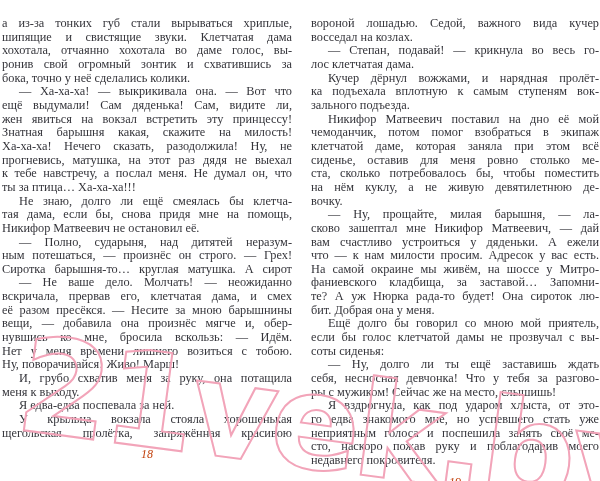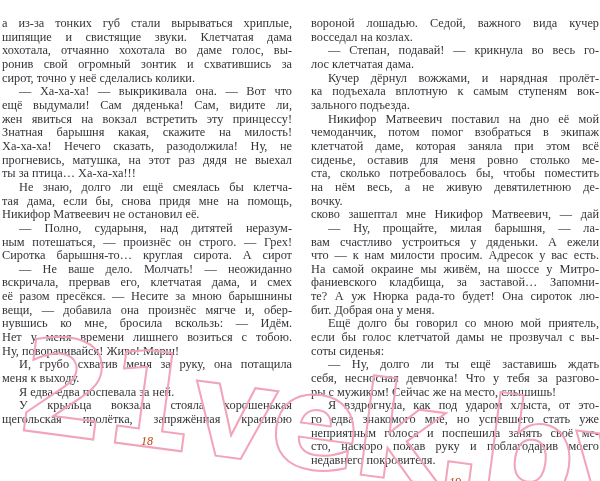--- a/index.html
+++ b/index.html
@@ -35,34 +35,35 @@
 <body>
 
 <div class="screenshot">
 
   <div class="page page-left">
     <div class="textblock">
         <div class="line j">а из-за тонких губ стали вырываться хриплые,</div>
         <div class="line j">шипящие и свистящие звуки. Клетчатая дама</div>
         <div class="line j">хохотала, отчаянно хохотала во даме голос, вы-</div>
         <div class="line j">ронив свой огромный зонтик и схватившись за</div>
-        <div class="line">сирот, точно у неё сделались колики.</div>
+        <div class="line">бока, точно у неё сделались колики.</div>
         <div class="line j in">— Ха-ха-ха! — выкрикивала она. — Вот что</div>
         <div class="line j">ещё выдумали! Сам дяденька! Сам, видите ли,</div>
         <div class="line j">жен явиться на вокзал встретить эту принцессу!</div>
         <div class="line j">Знатная барышня какая, скажите на милость!</div>
         <div class="line j">Ха-ха-ха! Нечего сказать, разодолжила! Ну, не</div>
         <div class="line j">прогневись, матушка, на этот раз дядя не выехал</div>
+        <div class="line j">к тебе навстречу, а послал меня. Не думал он, что</div>
         <div class="line">ты за птица… Ха-ха-ха!!!</div>
         <div class="line j in">Не знаю, долго ли ещё смеялась бы клетча-</div>
         <div class="line j">тая дама, если бы, снова придя мне на помощь,</div>
         <div class="line">Никифор Матвеевич не остановил её.</div>
         <div class="line j in">— Полно, сударыня, над дитятей неразум-</div>
         <div class="line j">ным потешаться, — произнёс он строго. — Грех!</div>
-        <div class="line j">Сиротка барышня-то… круглая сирота. А сирот</div>
+        <div class="line j">Сиротка барышня-то… круглая матушка. А сирот</div>
         <div class="line j in">— Не ваше дело. Молчать! — неожиданно</div>
         <div class="line j">вскричала, прервав его, клетчатая дама, и смех</div>
         <div class="line j">её разом пресёкся. — Несите за мною барышнины</div>
         <div class="line j">вещи, — добавила она произнёс мягче и, обер-</div>
         <div class="line j">нувшись ко мне, бросила вскользь: — Идём.</div>
         <div class="line j">Нет у меня времени лишнего возиться с тобою.</div>
         <div class="line">Ну, поворачивайся! Живо! Марш!</div>
         <div class="line j in">И, грубо схватив меня за руку, она потащила</div>
         <div class="line">меня к выходу.</div>
         <div class="line in">Я едва-едва поспевала за ней.</div>
@@ -79,24 +80,24 @@
         <div class="line j in">— Степан, подавай! — крикнула во весь го-</div>
         <div class="line">лос клетчатая дама.</div>
         <div class="line j in">Кучер дёрнул вожжами, и нарядная пролёт-</div>
         <div class="line j">ка подъехала вплотную к самым ступеням вок-</div>
         <div class="line">зального подъезда.</div>
         <div class="line j in">Никифор Матвеевич поставил на дно её мой</div>
         <div class="line j">чемоданчик, потом помог взобраться в экипаж</div>
         <div class="line j">клетчатой даме, которая заняла при этом всё</div>
         <div class="line j">сиденье, оставив для меня ровно столько ме-</div>
         <div class="line j">ста, сколько потребовалось бы, чтобы поместить</div>
-        <div class="line j">на нём весь, а не живую девятилетнюю де-</div>
+        <div class="line j">на нём куклу, а не живую девятилетнюю де-</div>
         <div class="line">вочку.</div>
+        <div class="line j in">— Ну, прощайте, милая барышня, — ла-</div>
         <div class="line j">сково зашептал мне Никифор Матвеевич, — дай</div>
-        <div class="line j in">— Ну, прощайте, милая барышня, — ла-</div>
         <div class="line j">вам счастливо устроиться у дяденьки. А ежели</div>
         <div class="line j">что — к нам милости просим. Адресок у вас есть.</div>
         <div class="line j">На самой окраине мы живём, на шоссе у Митро-</div>
         <div class="line j">фаниевского кладбища, за заставой… Запомни-</div>
         <div class="line j">те? А уж Нюрка рада-то будет! Она сироток лю-</div>
         <div class="line">бит. Добрая она у меня.</div>
         <div class="line j in">Ещё долго бы говорил со мною мой приятель,</div>
         <div class="line j">если бы голос клетчатой дамы не прозвучал с вы-</div>
         <div class="line">соты сиденья:</div>
         <div class="line j in">— Ну, долго ли ты ещё заставишь ждать</div>

